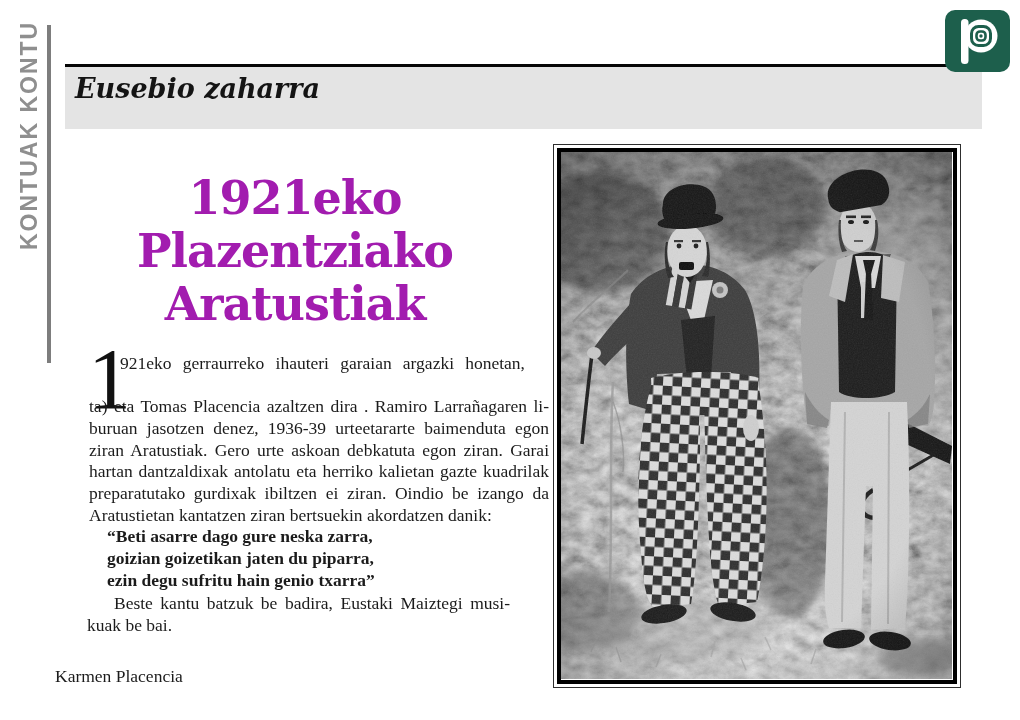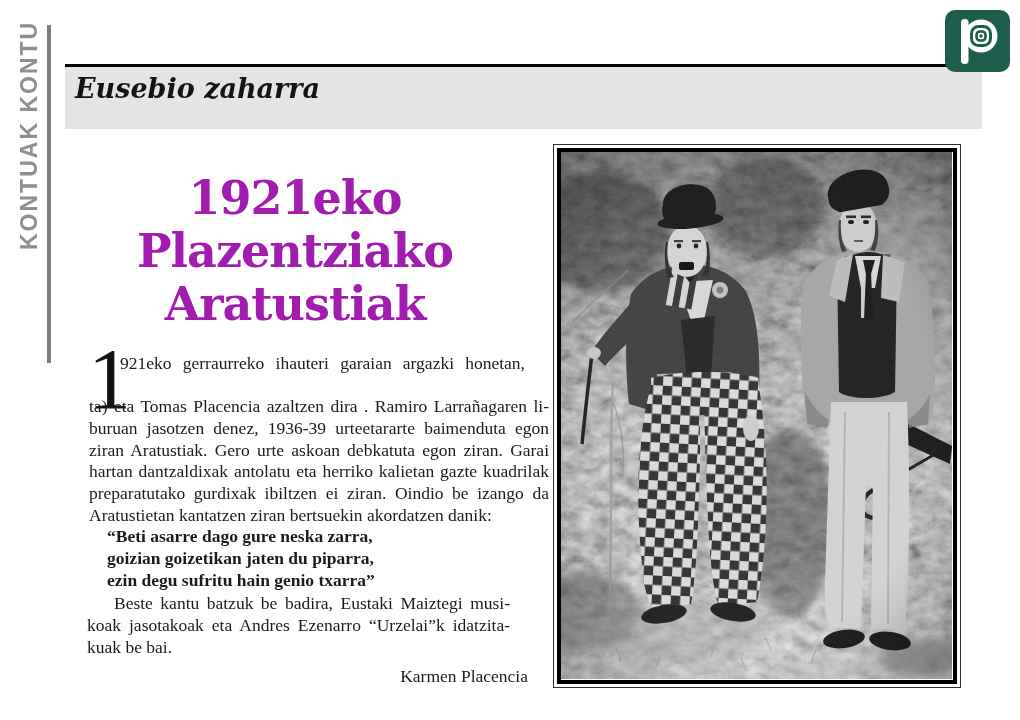--- a/index.html
+++ b/index.html
@@ -33,21 +33,21 @@
     font-family:"Liberation Serif",serif;color:#111;}
 
   .bodytext{font-size:17.5px;line-height:21.8px;color:#1b1b1b;}
   .jl{text-align:justify;text-align-last:justify;white-space:nowrap;}
   .pl{text-align:left;white-space:nowrap;}
   #p1-head{position:absolute;left:120px;top:353px;width:405px;}
   #p1-rest{position:absolute;left:65px;top:396px;width:460px;margin-left:24px;}
   #verse{position:absolute;left:107px;top:526px;width:410px;font-weight:bold;}
   #p2{position:absolute;left:87px;top:593px;width:423px;}
   #p2 .indent{text-indent:27px;}
-  #signature{position:absolute;left:83px;top:666px;width:445px;text-align:right;}
+  #signature{position:absolute;left:55px;top:666px;width:445px;text-align:left;}
 
   
   #photo-frame{position:absolute;left:553px;top:144px;width:408px;height:544px;
     box-sizing:border-box;border:1.5px solid #2e2e2e;padding:3px;background:#fff;}
   #photo-inner{width:100%;height:100%;box-sizing:border-box;border:4px solid #000;}
   #photo-inner svg{display:block;}
 </style>
 </head>
 <body>
 
@@ -91,21 +91,20 @@
   </div>
 
   <div id="verse" class="bodytext">
     <div class="pl">“Beti asarre dago gure neska zarra,</div>
     <div class="pl">goizian goizetikan jaten du piparra,</div>
     <div class="pl">ezin degu sufritu hain genio txarra”</div>
   </div>
 
   <div id="p2" class="bodytext">
     <div class="jl indent">Beste kantu batzuk be badira, Eustaki Maiztegi musi-</div>
-    <div class="jl">koak jasotakoak eta Andres Ezenarro “Urzelai”k idatzita-</div>
     <div class="pl">kuak be bai.</div>
   </div>
 
   <div id="signature" class="bodytext">Karmen Placencia</div>
 
   <div id="photo-frame" aria-label="Black and white 1921 photograph of two men in carnival costume standing before bushes: left man dressed as Charlot with bowler hat, moustache, cane and baggy checked trousers; right man wearing a beret, jacket, dark vest and tie, light trousers, with an umbrella hanging from his arm.">
     <div id="photo-inner">
       <svg width="391" height="527" viewBox="0 0 391 527">
         <defs>
           <filter id="fol" x="-5%" y="-5%" width="110%" height="110%">

